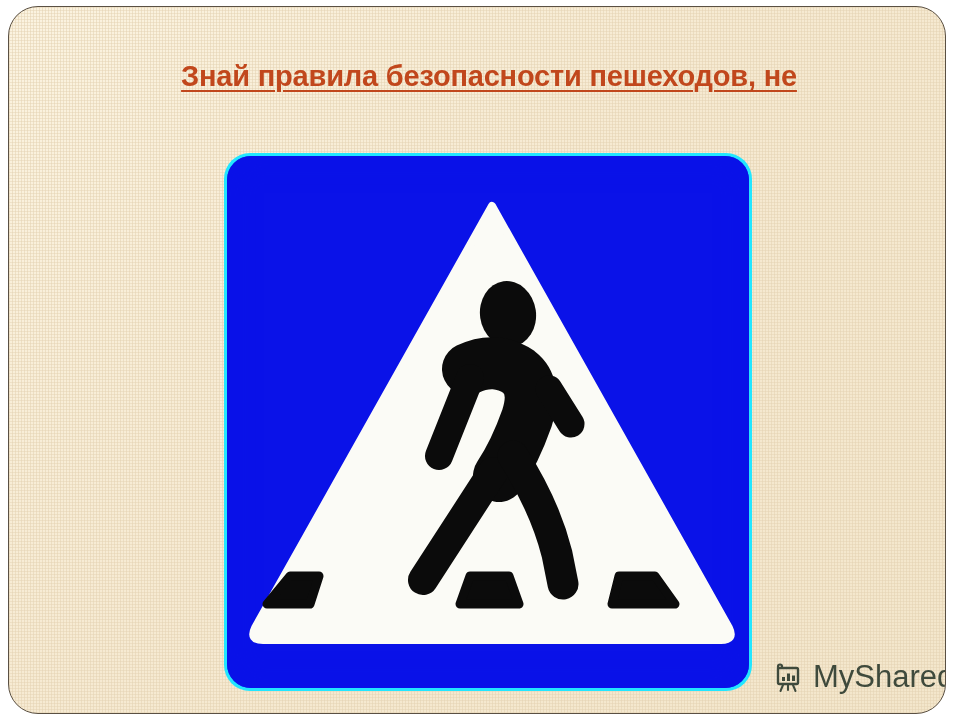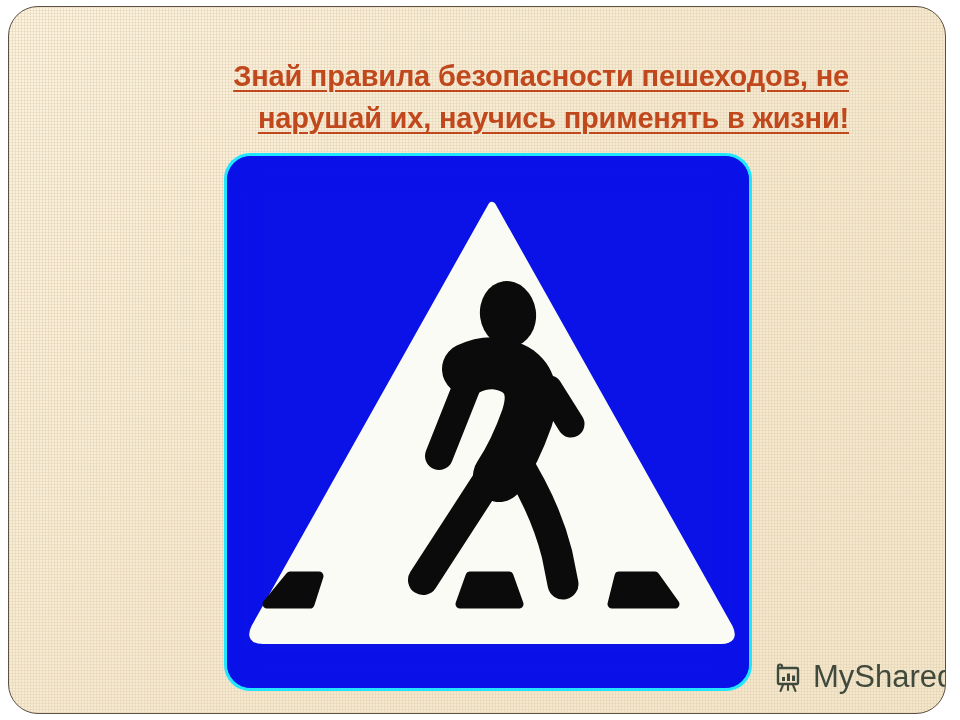--- a/index.html
+++ b/index.html
@@ -38,21 +38,21 @@
       linear-gradient(135deg, #fbf3e0 0%, #f6ead2 45%, #f3e6cb 100%);
     overflow: hidden;
   }
 
   
   .title {
     position: absolute;
     left: 120px;
     top: 48px;
     width: 720px;
-    text-align: right;
+    text-align: center;
     font-family: "Liberation Sans", sans-serif;
     font-size: 29px;
     font-weight: bold;
     line-height: 42px;
     color: #c1471c;
     letter-spacing: -0.2px;
   }
   .title .u {
     text-decoration: underline;
     text-decoration-thickness: 2px;
@@ -109,21 +109,20 @@
     letter-spacing: 0px;
   }
 </style>
 </head>
 <body>
 
 <div class="slide">
 
   <div class="title">
     <span class="u">Знай правила безопасности пешеходов, не</span><br>
-    <span class="u">нарушай их, научись применять в жизни!</span>
   </div>
 
   <div class="sign-wrap">
     <div class="sign-glow"></div>
     <div class="sign-face">
       <svg class="sign-svg" width="522" height="532" viewBox="0 0 522 532">
 
         <path d="M265 50 L502 472 Q508 484 494 484 L36 484 Q22 484 28 472 Z" fill="#fbfbf6" stroke="#fbfbf6" stroke-width="8" stroke-linejoin="round"></path>
 
         <path d="M63 420 L92 420 L83 448 L40 448 Z" fill="#0b0b0b" stroke="#0b0b0b" stroke-width="9" stroke-linejoin="round"></path>

